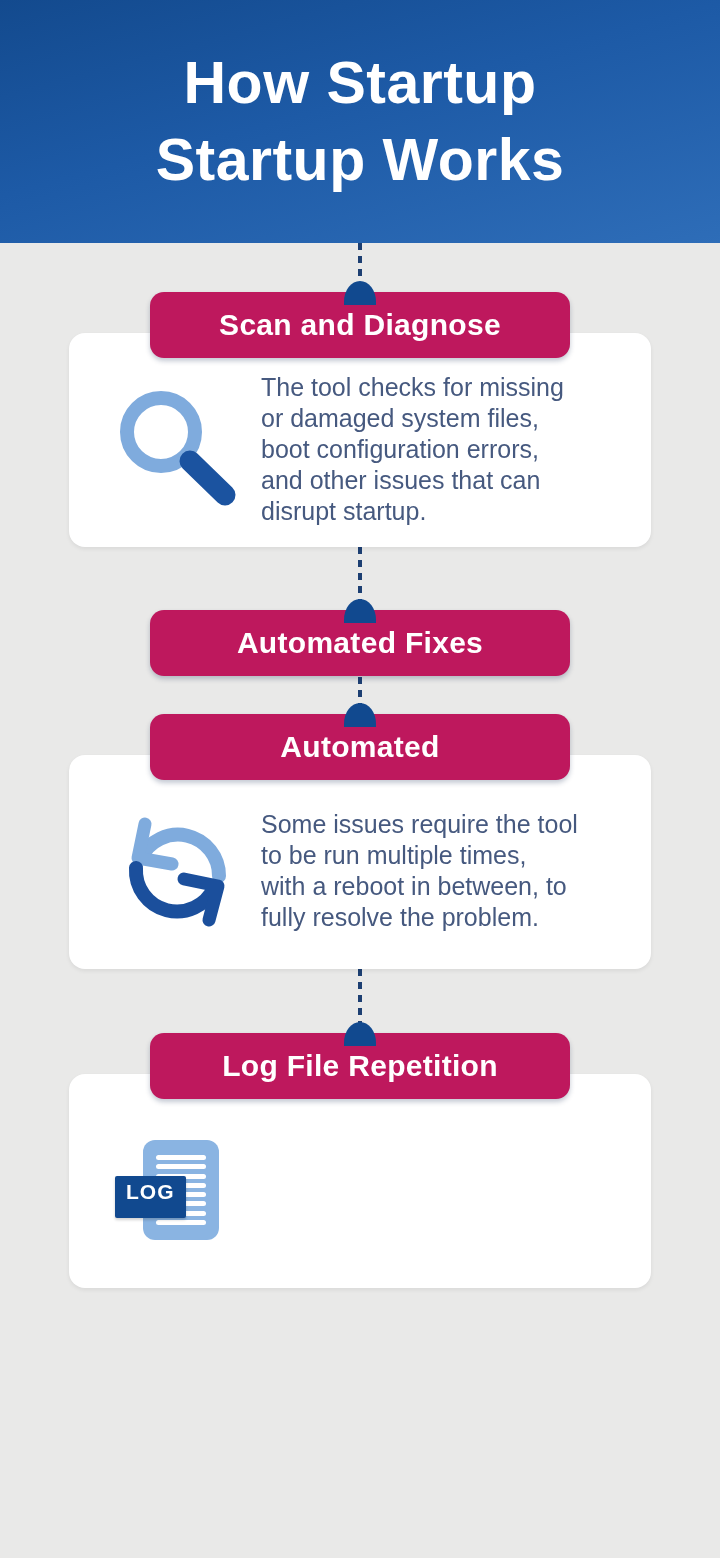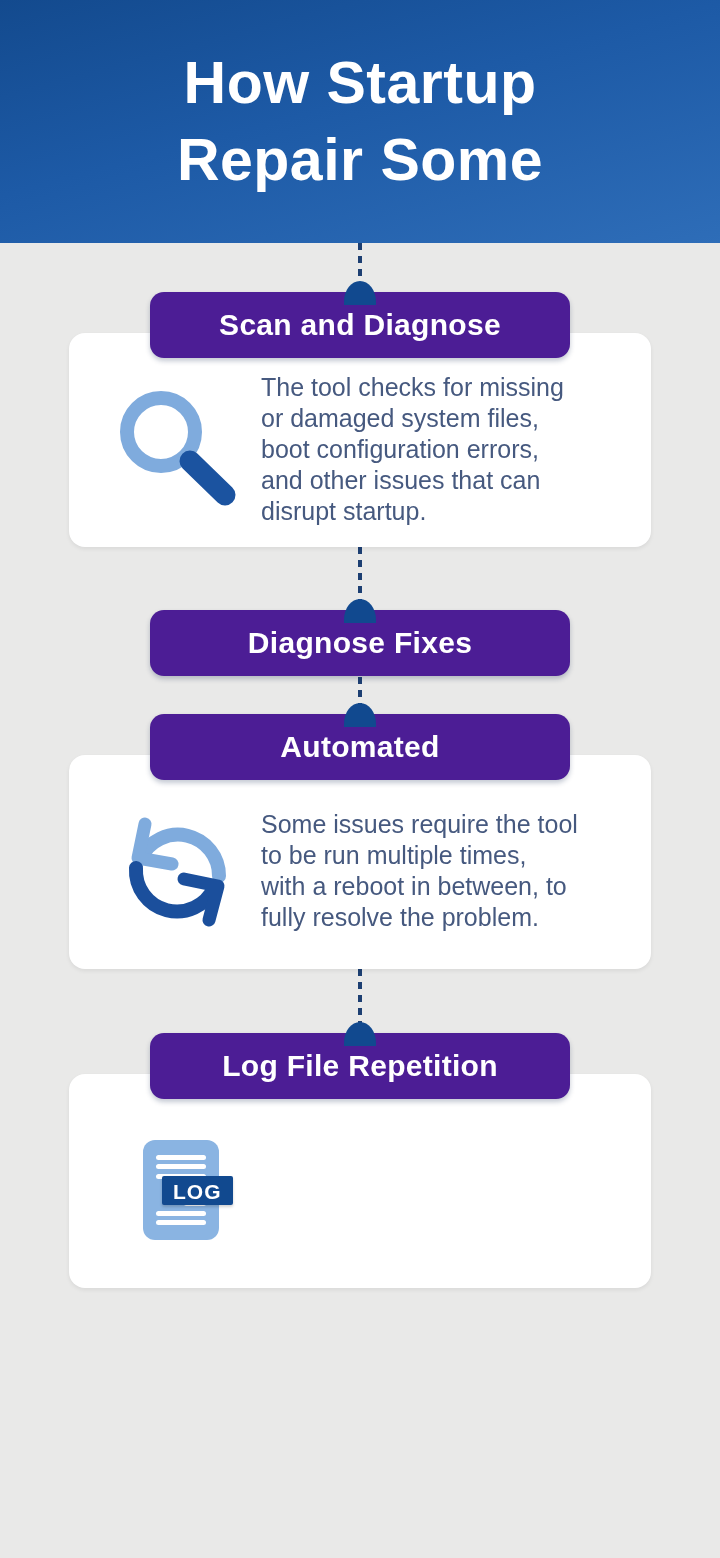--- a/index.html
+++ b/index.html
@@ -45,21 +45,21 @@
   .c3 { height: 63px; }
   .c4 { height: 64px; }
 
   
   .pill {
     position: relative;
     z-index: 2;
     width: 420px;
     height: 66px;
     margin: 0 auto -25px auto;
-    background: #4c1d95;
+    background: #be185d;
     border-radius: 14px;
     display: flex;
     align-items: center;
     justify-content: center;
     box-shadow: 0 3px 5px rgba(20, 40, 80, 0.25);
   }
   .pill::before {
     content: "";
     position: absolute;
     top: -11px;
@@ -137,34 +137,33 @@
   .doc-line.short { width: 22px; }
   .log-badge {
     position: absolute;
     left: -28px;
     top: 36px;
     background: #11498f;
     color: #ffffff;
     font-size: 21px;
     font-weight: bold;
     letter-spacing: 1px;
-    padding: 4px 11px 1px 11px;
+    padding: 4px 11px 14px 11px;
     border-radius: 2px;
     box-shadow: 0 2px 3px rgba(0,0,0,0.18);
-    margin-left: 47px;
   }
 </style>
 </head>
 <body>
 
 <div class="page">
 
   <header class="band">
     <h1 class="main-title">How Startup
-Repair Some</h1>
+Startup Works</h1>
   </header>
 
   <section>
     <div class="connector c1"></div>
     <div class="pill">
       <span class="pill-label">Scan and Diagnose</span>
     </div>
     <div class="card">
       <div class="icon-box">
         <svg width="150" height="150" viewBox="0 0 150 150" aria-hidden="true">
@@ -176,21 +175,21 @@
 or damaged system files,
 boot configuration errors,
 and other issues that can
 disrupt startup.</p>
     </div>
   </section>
 
   <section>
     <div class="connector c2"></div>
     <div class="pill">
-      <span class="pill-label">Diagnose Fixes</span>
+      <span class="pill-label">Automated Fixes</span>
     </div>
   </section>
 
   <section>
     <div class="connector c3"></div>
     <div class="pill">
       <span class="pill-label">Automated</span>
     </div>
     <div class="card">
       <div class="icon-box">

